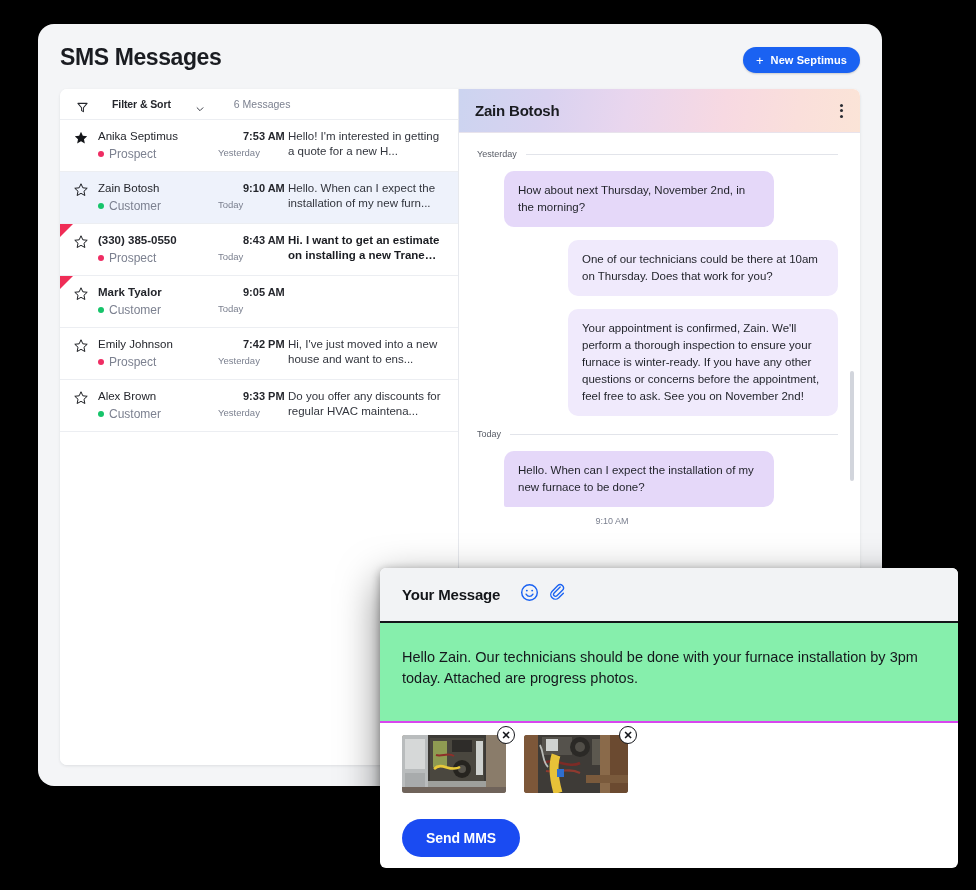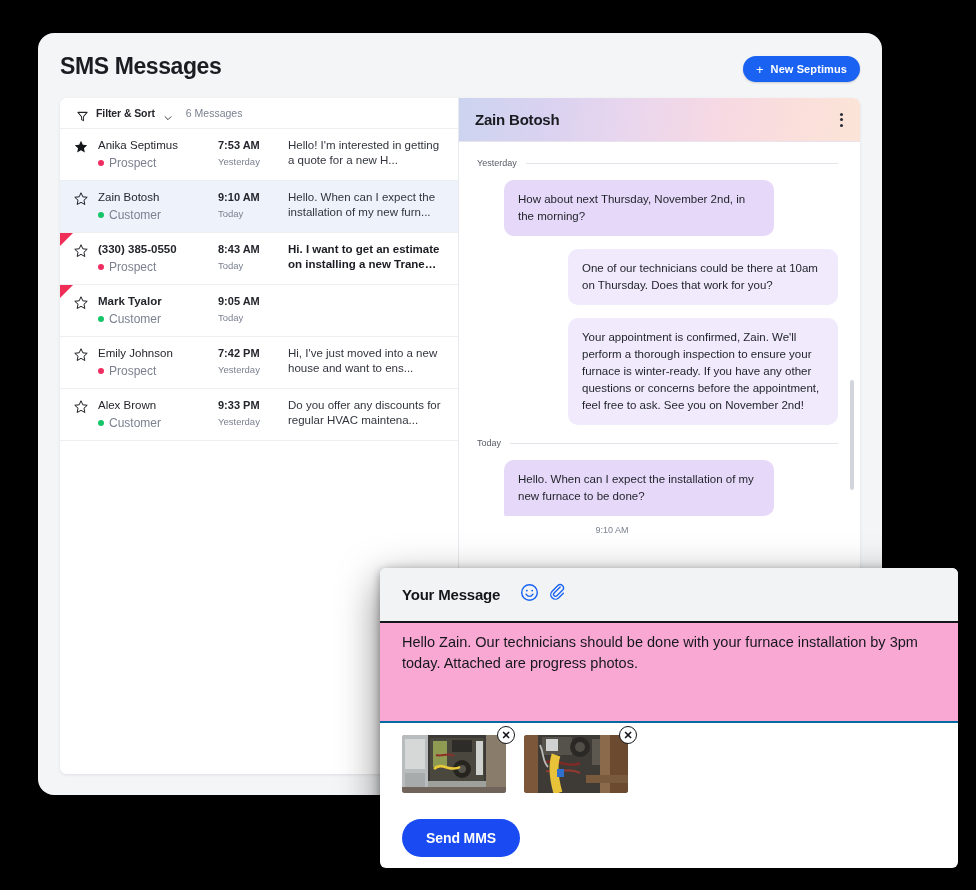--- a/index.html
+++ b/index.html
@@ -7,21 +7,21 @@
     width: 976px; height: 890px;
     background: #000000;
     font-family: "Liberation Sans", sans-serif;
     overflow: hidden;
   }
   .stage { position: relative; width: 976px; height: 890px; }
 
   
   .app-card {
     position: absolute;
-    left: 38px; top: 33px;
+    left: 38px; top: 24px;
     width: 844px; height: 762px;
     background: #f4f5f7;
     border-radius: 16px;
     box-shadow: 0 18px 48px rgba(0,0,0,0.55), 0 4px 14px rgba(0,0,0,0.4);
     overflow: hidden;
   }
   .app-header {
     position: absolute; left: 0; top: 0;
     width: 100%; height: 65px;
   }
@@ -60,21 +60,21 @@
 
   
   .list-panel {
     width: 399px; flex: none;
     background: #ffffff;
     border-right: 1px solid #e7e9ee;
     position: relative;
   }
   .list-toolbar {
     height: 31px;
-    display: flex; align-items: center; gap: 8px;
+    display: flex; align-items: center; gap: 24px;
     padding: 0 17px;
     border-bottom: 1px solid #eceef2;
   }
   .funnel-icon { width: 11px; height: 11px; display:block; }
   .filter-label {
     font-size: 10.5px; font-weight: 700; color: #24262c; letter-spacing: -0.1px;
   }
   .chev { width: 9px; height: 9px; display:block; }
   .msg-count { font-size: 10.5px; color: #7c8190; margin-left: 6px; }
 
@@ -103,21 +103,21 @@
     white-space: nowrap; overflow: hidden; text-overflow: ellipsis;
   }
   .row.unread .row-name { font-weight: 700; }
   .row-tag {
     display: flex; align-items: center; gap: 5px; margin-top: 4px;
   }
   .dot { width: 6px; height: 6px; border-radius: 50%; flex: none; }
   .tag-text { font-size: 12px; color: #7c8190; }
   .row-time-col { width: 70px; flex: none; }
   .row-time {
-    font-size: 11px; font-weight: 700; color: #24262c; line-height: 14px;
+    font-size: 11px; font-weight: 700; color: #24262c; line-height: 14px; margin-left: 25px;
   }
   .row-date { font-size: 9.5px; color: #7c8190; margin-top: 4px; }
   .row-preview {
     flex: 1; min-width: 0;
     font-size: 11.5px; color: #32353d; line-height: 15px;
     display: -webkit-box; -webkit-line-clamp: 2; -webkit-box-orient: vertical;
     overflow: hidden;
   }
   .row.unread .row-preview { font-weight: 700; color: #1a1c21; }
 
@@ -201,24 +201,24 @@
     border-bottom: 2px solid #14161a;
   }
   .composer-title {
     font-size: 15px; font-weight: 700; color: #14161a; letter-spacing: -0.2px;
   }
   .head-icons { display: flex; align-items: center; gap: 9px; margin-left: 6px; }
   .ic-btn { cursor: pointer; display:block; }
 
   .composer-text {
     height: 100px;
-    padding: 9px 22px;
+    padding: 24px 22px;
     font-size: 14.5px; line-height: 21px; color: #15171c;
-    border-bottom: 2px solid #0369a1;
-    background: #f9a8d4;
+    border-bottom: 2px solid #d946ef;
+    background: #86efac;
   }
   .attach-strip {
     height: 90px;
     padding: 12px 22px 0 22px;
     display: flex; gap: 18px;
   }
   .thumb-wrap { position: relative; width: 104px; height: 58px; flex:none; }
   .thumb {
     width: 104px; height: 58px; border-radius: 3px; overflow: hidden;
     display: block;

